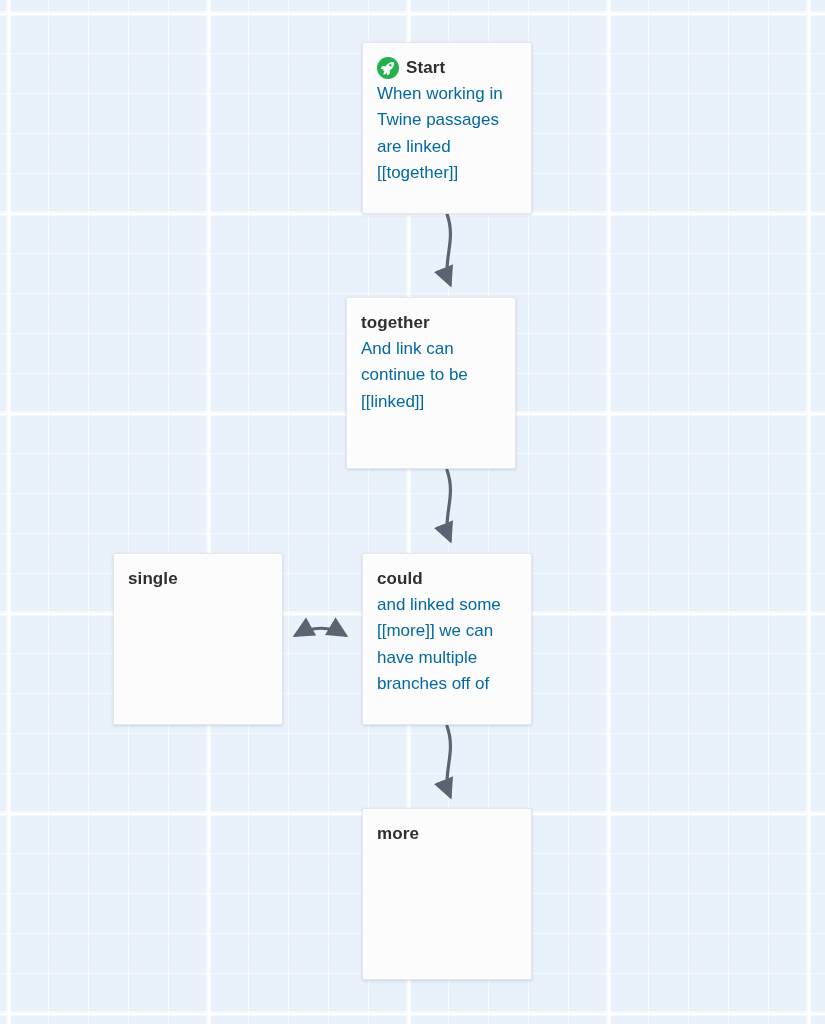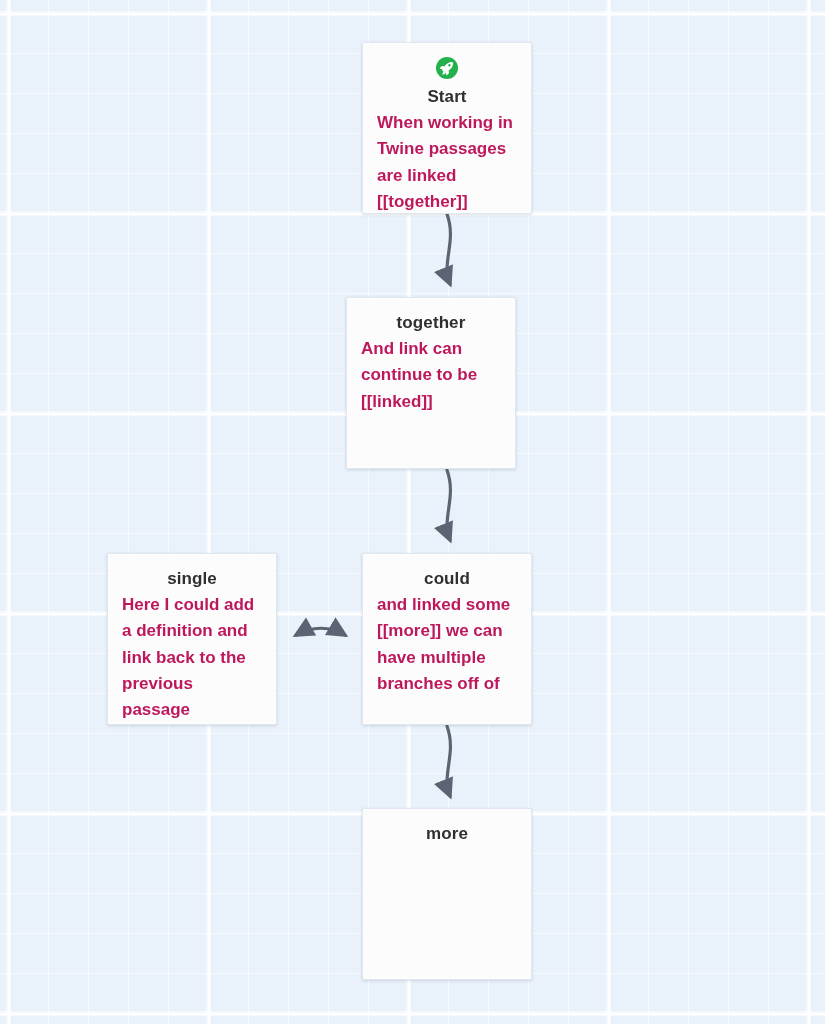--- a/index.html
+++ b/index.html
@@ -78,30 +78,28 @@
     font-size: 17px;
     font-weight: bold;
     color: #2f2f2f;
     line-height: 1.35;
     letter-spacing: 0.1px;
     margin: 0 0 1px 0;
     white-space: nowrap;
     display: flex;
     align-items: center;
     gap: 7px;
-    flex-direction: column;
   }
   .passage .pexcerpt {
     font-size: 17px;
-    color: #be185d;
+    color: #0369a1;
     line-height: 1.55;
     margin: 0;
     word-wrap: break-word;
     overflow-wrap: break-word;
-    font-weight: bold;
   }
 
   .rocket-badge {
     display: inline-block;
     width: 22px;
     height: 22px;
     min-width: 22px;
     border-radius: 50%;
     background: #22b14c;
     position: relative;
@@ -162,25 +160,24 @@
     <p class="pexcerpt">When working in Twine passages are linked [[together]]</p>
   </div>
 
   <div class="passage" style="left:346px; top:297px; width:170px; height:172px;">
     <div class="ptitle">
       <span>together</span>
     </div>
     <p class="pexcerpt">And link can continue to be [[linked]]</p>
   </div>
 
-  <div class="passage" style="left:107px; top:553px; width:170px; height:172px;">
+  <div class="passage" style="left:113px; top:553px; width:170px; height:172px;">
     <div class="ptitle">
       <span>single</span>
     </div>
-    <p class="pexcerpt">Here I could add a definition and link back to the previous passage</p>
   </div>
 
   <div class="passage" style="left:362px; top:553px; width:170px; height:172px;">
     <div class="ptitle">
       <span>could</span>
     </div>
     <p class="pexcerpt">and linked some [[more]] we can have multiple branches off of</p>
   </div>
 
   <div class="passage" style="left:362px; top:808px; width:170px; height:172px;text-align:right;">

